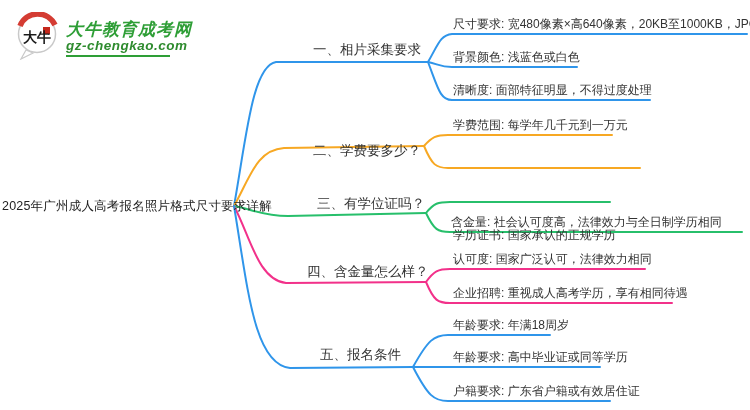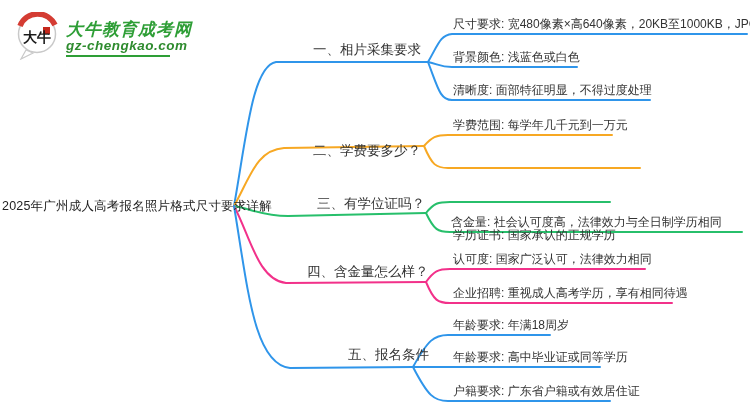--- a/index.html
+++ b/index.html
@@ -78,21 +78,21 @@
       <div class="logo-rule"></div>
     </div>
   </div>
 
   <div class="lbl central" style="left:2px;top:199px;width:230px;text-align:right;">2025年广州成人高考报名照片格式尺寸要求详解</div>
 
   <div class="lbl node" style="left:313px;top:42px;">一、相片采集要求</div>
   <div class="lbl node" style="left:313px;top:143px;">二、学费要多少？</div>
   <div class="lbl node" style="left:317px;top:196px;">三、有学位证吗？</div>
   <div class="lbl node" style="left:307px;top:264px;">四、含金量怎么样？</div>
-  <div class="lbl node" style="left:320px;top:347px;margin-left:28px;">五、报名条件</div>
+  <div class="lbl node" style="left:320px;top:347px;">五、报名条件</div>
 
   <div class="lbl leaf" style="left:453px;top:18px;">尺寸要求: 宽480像素×高640像素，20KB至1000KB，JPG格式</div>
   <div class="lbl leaf" style="left:453px;top:51px;">背景颜色: 浅蓝色或白色</div>
   <div class="lbl leaf" style="left:453px;top:84px;">清晰度: 面部特征明显，不得过度处理</div>
 
   <div class="lbl leaf" style="left:453px;top:119px;">学费范围: 每学年几千元到一万元</div>
 
   <div class="lbl leaf" style="left:453px;top:186px;margin-top:43px;">学历证书: 国家承认的正规学历</div>
   <div class="lbl leaf" style="left:451px;top:216px;">含金量: 社会认可度高，法律效力与全日制学历相同</div>
 

